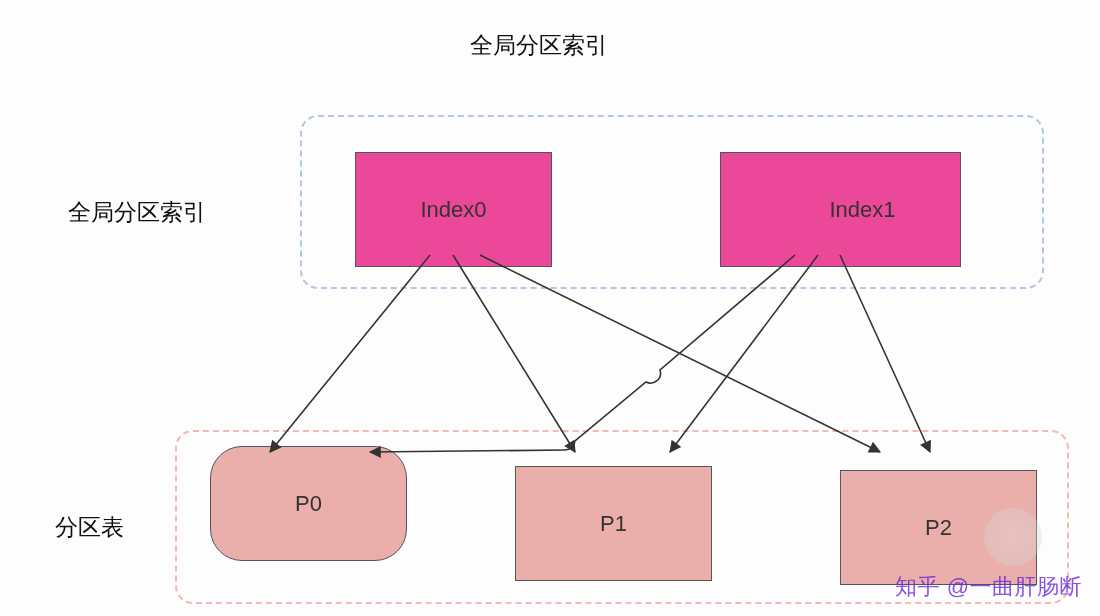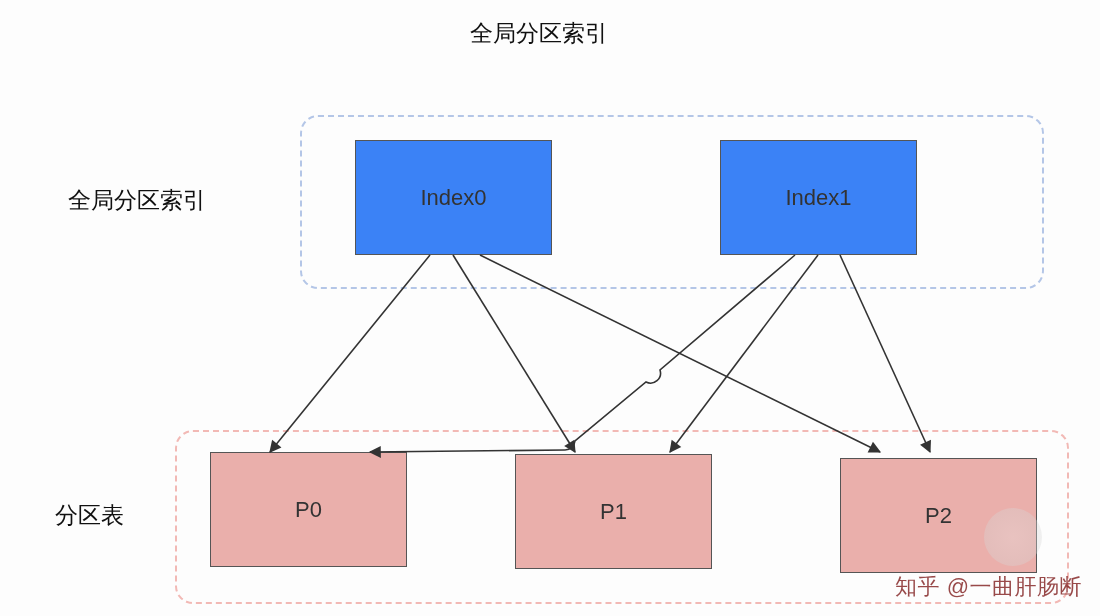--- a/index.html
+++ b/index.html
@@ -1,46 +1,46 @@
 <!DOCTYPE html>
 <html><head>
 <meta charset="utf-8">
 <style>
   html,body{margin:0;padding:0;width:1100px;height:616px;font-family:"Microsoft YaHei","PingFang SC",sans-serif;background:#FDFDFD;overflow:hidden;}
-  .abs{position:absolute;}
+  .abs{position:absolute;margin-top:12px;}
   .title{font-size:23px;color:#111;}
   .side-label{font-size:23px;color:#111;}
   .box{border:1.5px solid #555;display:flex;align-items:center;justify-content:center;font-size:22px;color:#333;}
-  .green{background:#3b82f6;}
+  .green{background:#ec4899;}
   .pink{background:#EAAFAB;}
   .dashed-top{position:absolute;border:2px dashed #B4C6E7;border-radius:18px;}
   .dashed-bot{position:absolute;border:2px dashed #F2B9B5;border-radius:18px;}
   svg.arrows{position:absolute;left:0;top:0;width:1100px;height:616px;pointer-events:none;}
-  .watermark{position:absolute;right:18px;bottom:14px;font-size:22px;color:#7f1d1d;opacity:.8;font-family:sans-serif;letter-spacing:.5px;}
+  .watermark{position:absolute;right:18px;bottom:14px;font-size:22px;color:#6d28d9;opacity:.8;font-family:sans-serif;letter-spacing:.5px;}
   .wm-logo{position:absolute;right:58px;bottom:50px;width:58px;height:58px;border-radius:50%;background:radial-gradient(circle at 50% 50%, #E6E6E6 0%, #D0D0D0 100%);opacity:.35;}
 </style>
 </head>
 <body>
 
 <div class="abs title" style="left:470px;top:18px;">全局分区索引</div>
 
 <div class="dashed-top" style="left:300px;top:115px;width:740px;height:170px;"></div>
 <div class="abs side-label" style="left:68px;top:185px;">全局分区索引</div>
 
 <div class="abs box green" style="left:355px;top:140px;width:195px;height:113px;">
   <span>Index0</span>
 </div>
-<div class="abs box green" style="left:720px;top:140px;width:195px;height:113px;">
+<div class="abs box green" style="left:720px;top:140px;width:195px;height:113px;padding-left:44px;">
   <span>Index1</span>
 </div>
 
 <div class="dashed-bot" style="left:175px;top:430px;width:890px;height:170px;"></div>
 <div class="abs side-label" style="left:55px;top:500px;">分区表</div>
 
-<div class="abs box pink" style="left:210px;top:452px;width:195px;height:113px;">
+<div class="abs box pink" style="left:210px;top:434px;width:195px;height:113px;border-radius:32px;">
   <span>P0</span>
 </div>
 <div class="abs box pink" style="left:515px;top:454px;width:195px;height:113px;">
   <span>P1</span>
 </div>
 <div class="abs box pink" style="left:840px;top:458px;width:195px;height:113px;">
   <span>P2</span>
 </div>
 
 <svg class="arrows">

